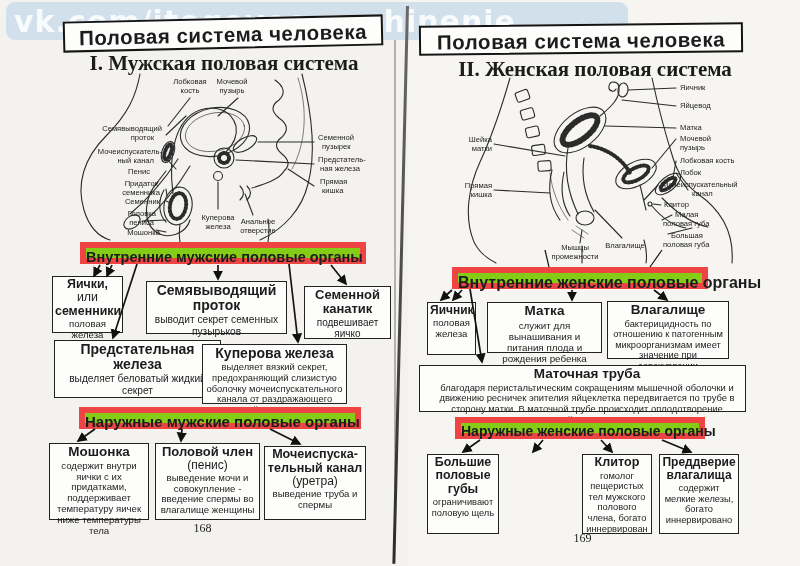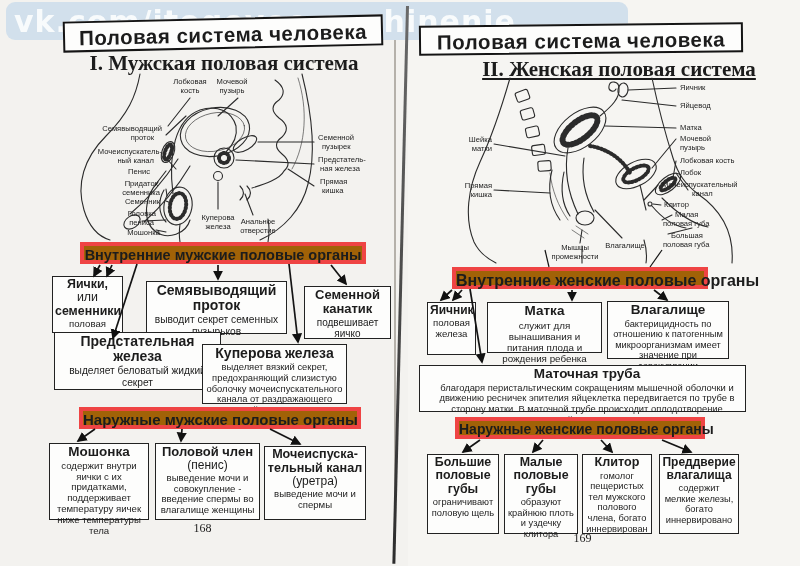--- a/index.html
+++ b/index.html
@@ -9,21 +9,21 @@
   .paper-left{position:absolute;left:0;top:0;width:408px;height:566px;background:#f3f2ef;}
   .paper-right{position:absolute;left:408px;top:0;width:392px;height:566px;background:#f6f5f2;}
   .band{position:absolute;left:6px;top:2px;width:622px;height:38px;background:#d2e0ec;border-radius:9px;z-index:1;}
   .band-text{position:absolute;left:14px;top:4px;z-index:1;font:bold 30px "DejaVu Sans",sans-serif;
              color:rgba(255,255,255,.85);letter-spacing:1px;white-space:nowrap;}
   .banner{position:absolute;z-index:3;background:#fdfdfc;border:2px solid #141414;
           font-weight:bold;font-size:20.5px;text-align:center;letter-spacing:.5px;
           padding-top:3px;box-sizing:border-box;white-space:nowrap;}
   .heading{position:absolute;z-index:2;font-family:"Liberation Serif",serif;font-weight:bold;
            font-size:21px;text-align:center;white-space:nowrap;}
-  .hdr{position:absolute;z-index:2;background:#a16207;border:4px solid #ef4444;box-sizing:border-box;
+  .hdr{position:absolute;z-index:2;background:#84cc16;border:6px solid #ef4444;box-sizing:border-box;
        font-weight:bold;text-align:center;white-space:nowrap;line-height:1.25;}
   .fbox{position:absolute;z-index:2;background:#fdfdfc;border:1.6px solid #222;box-sizing:border-box;
         text-align:center;padding:1px 2px;}
   .fbox .t{font-weight:bold;line-height:1.08;}
   .fbox .t .norm{font-weight:normal;margin-top:20px;}
   .fbox .s{font-size:12px;line-height:1.05;}
   .fbox .d{font-size:9.6px;line-height:1.14;margin-top:1px;}
   .pagenum{position:absolute;z-index:2;font-family:"Liberation Serif",serif;font-size:12px;
            text-align:center;width:45px;}
   svg{position:absolute;overflow:visible;}
@@ -138,21 +138,21 @@
   <div class="fbox" style="left:146px;top:281px;width:141px;height:53px;">
     <div class="t" style="font-size:14px;">Семявыводящий проток</div>
     <div class="d" style="font-size:10.2px;">выводит секрет семенных пузырьков</div>
   </div>
 
   <div class="fbox" style="left:304px;top:286px;width:87px;height:53px;">
     <div class="t" style="font-size:13px;">Семенной канатик</div>
     <div class="d" style="font-size:10px;">подвешивает яичко</div>
   </div>
 
-  <div class="fbox" style="left:54px;top:332px;width:167px;height:58px;">
+  <div class="fbox" style="left:54px;top:340px;width:167px;height:58px;">
     <div class="t" style="font-size:14px;">Предстательная железа</div>
     <div class="d" style="font-size:10.2px;">выделяет беловатый жидкий секрет</div>
   </div>
 
   <div class="fbox" style="left:202px;top:344px;width:145px;height:60px;">
     <div class="t" style="font-size:14px;">Куперова железа</div>
     <div class="d" style="font-size:9.4px;">выделяет вязкий секрет, предохраняющий слизистую оболочку мочеиспускательного канала от раздражающего действия мочи</div>
   </div>
 
   <div class="hdr" style="left:79px;top:407px;width:282px;height:22px;font-size:15px;">Наружные мужские половые органы</div>
@@ -164,21 +164,21 @@
 
   <div class="fbox" style="left:155px;top:443px;width:105px;height:77px;">
     <div class="t" style="font-size:13px;">Половой член</div>
     <div class="s">(пенис)</div>
     <div class="d">выведение мочи и совокупление - введение спермы во влагалище женщины</div>
   </div>
 
   <div class="fbox" style="left:264px;top:446px;width:102px;height:74px;">
     <div class="t" style="font-size:12.6px;">Мочеиспуска­тельный канал</div>
     <div class="s">(уретра)</div>
-    <div class="d">выведение мочи и спермы</div>
+    <div class="d">выведение труба и спермы</div>
   </div>
 
   <div class="pagenum" style="left:180px;top:521px;">168</div>
 
   <svg class="flowlines" style="left:0;top:230px;z-index:2;" width="400" height="290" viewBox="0 0 400 290">
     <defs>
       <marker id="ah1" markerWidth="7" markerHeight="7" refX="5" refY="3" orient="auto">
         <path d="M0,0 L6,3 L0,6 z" fill="#111"></path>
       </marker>
     </defs>
@@ -187,21 +187,21 @@
     <line x1="218" y1="35" x2="218" y2="49" marker-end="url(#ah1)"></line>
     <line x1="331" y1="35" x2="346" y2="54" marker-end="url(#ah1)"></line>
     <line x1="137" y1="34" x2="113" y2="108" marker-end="url(#ah1)"></line>
     <line x1="289" y1="34" x2="298" y2="112" marker-end="url(#ah1)"></line>
     <line x1="95" y1="199" x2="78" y2="211" marker-end="url(#ah1)"></line>
     <line x1="182" y1="199" x2="181" y2="211" marker-end="url(#ah1)"></line>
     <line x1="270" y1="199" x2="300" y2="214" marker-end="url(#ah1)"></line>
   </svg>
 
   <div class="banner" style="left:419px;top:24px;width:324px;height:30px;transform:rotate(-0.6deg);">Половая система человека</div>
-  <div class="heading" style="left:452px;top:57px;width:334px;text-decoration:underline;">II. Женская половая система</div>
+  <div class="heading" style="left:428px;top:57px;width:334px;">II. Женская половая система</div>
 
   <svg class="sketch" style="left:430px;top:78px;z-index:2;" width="360" height="185" viewBox="0 0 360 185">
     <path d="M80,0 C72,28 62,58 50,84 C38,110 34,140 44,164 C50,176 58,181 66,185"></path>
     <path d="M222,0 C228,28 236,58 243,80 C248,96 255,106 268,116 C294,134 304,158 302,185"></path>
     <path d="M152,168 L152,185"></path>
     <path d="M214,162 C217,172 217,178 216,185"></path>
     <g>
       <rect x="86" y="13" width="13" height="10" rx="2" transform="rotate(-20 92 18)"></rect>
       <rect x="91" y="31" width="13" height="10" rx="2" transform="rotate(-16 97 36)"></rect>
       <rect x="96" y="49" width="13" height="10" rx="2" transform="rotate(-12 102 54)"></rect>
@@ -291,24 +291,20 @@
     <div class="d" style="font-size:9.4px;">благодаря перистальтическим сокращениям мышечной оболочки и движению ресничек эпителия яйцеклетка передвигается по трубе в сторону матки. В маточной трубе происходит оплодотворение яйцеклетки</div>
   </div>
 
   <div class="hdr" style="left:455px;top:417px;width:250px;height:22px;font-size:14px;">Наружные женские половые органы</div>
 
   <div class="fbox" style="left:427px;top:454px;width:72px;height:80px;">
     <div class="t" style="font-size:12.4px;">Большие половые губы</div>
     <div class="d" style="font-size:9.3px;">ограничивают половую щель</div>
   </div>
 
-  <div class="fbox" style="left:504px;top:454px;width:74px;height:80px;">
-    <div class="t" style="font-size:12.4px;">Малые половые губы</div>
-    <div class="d" style="font-size:9.3px;">образуют крайнюю плоть и уздечку клитора</div>
-  </div>
 
   <div class="fbox" style="left:582px;top:454px;width:70px;height:80px;">
     <div class="t" style="font-size:12.6px;">Клитор</div>
     <div class="d" style="font-size:9.3px;">гомолог пещеристых тел мужского полового члена, богато иннервирован</div>
   </div>
 
   <div class="fbox" style="left:659px;top:454px;width:80px;height:80px;">
     <div class="t" style="font-size:12px;">Преддверие влагалища</div>
     <div class="d" style="font-size:9.3px;">содержит мелкие железы, богато иннервировано</div>
   </div>

